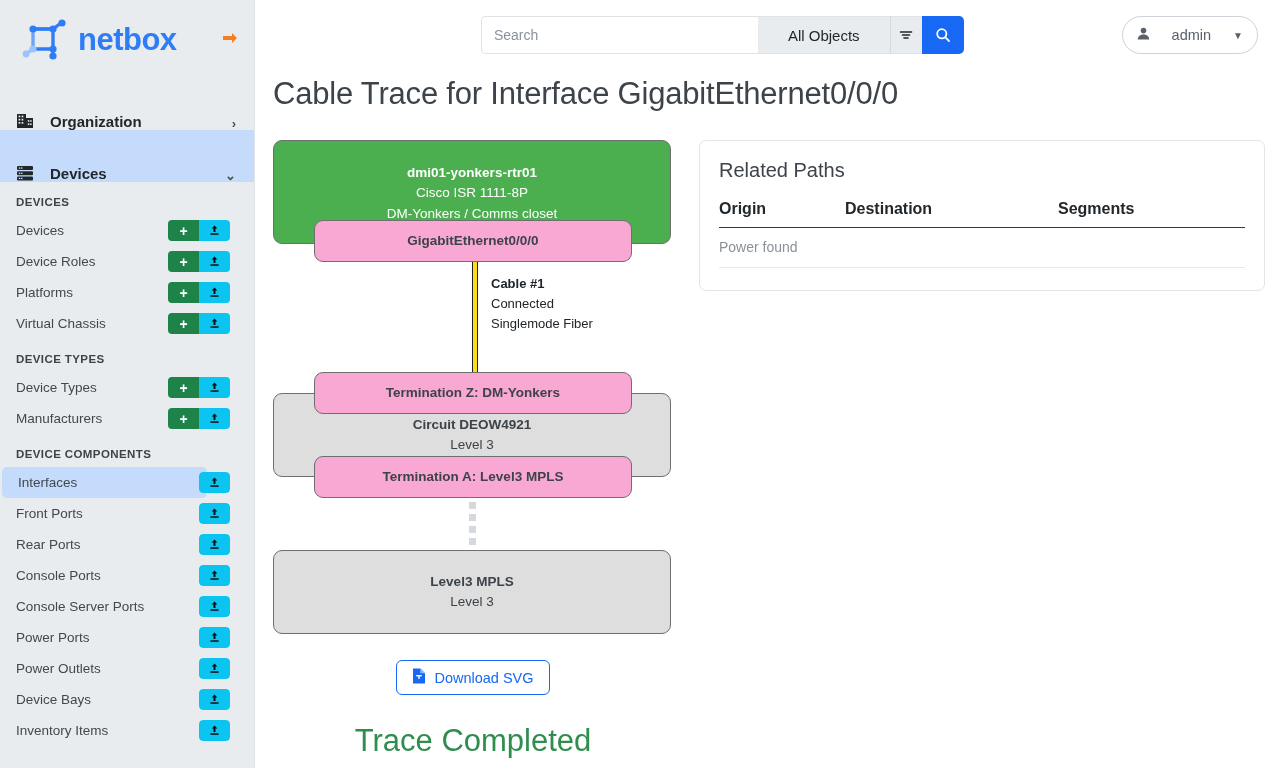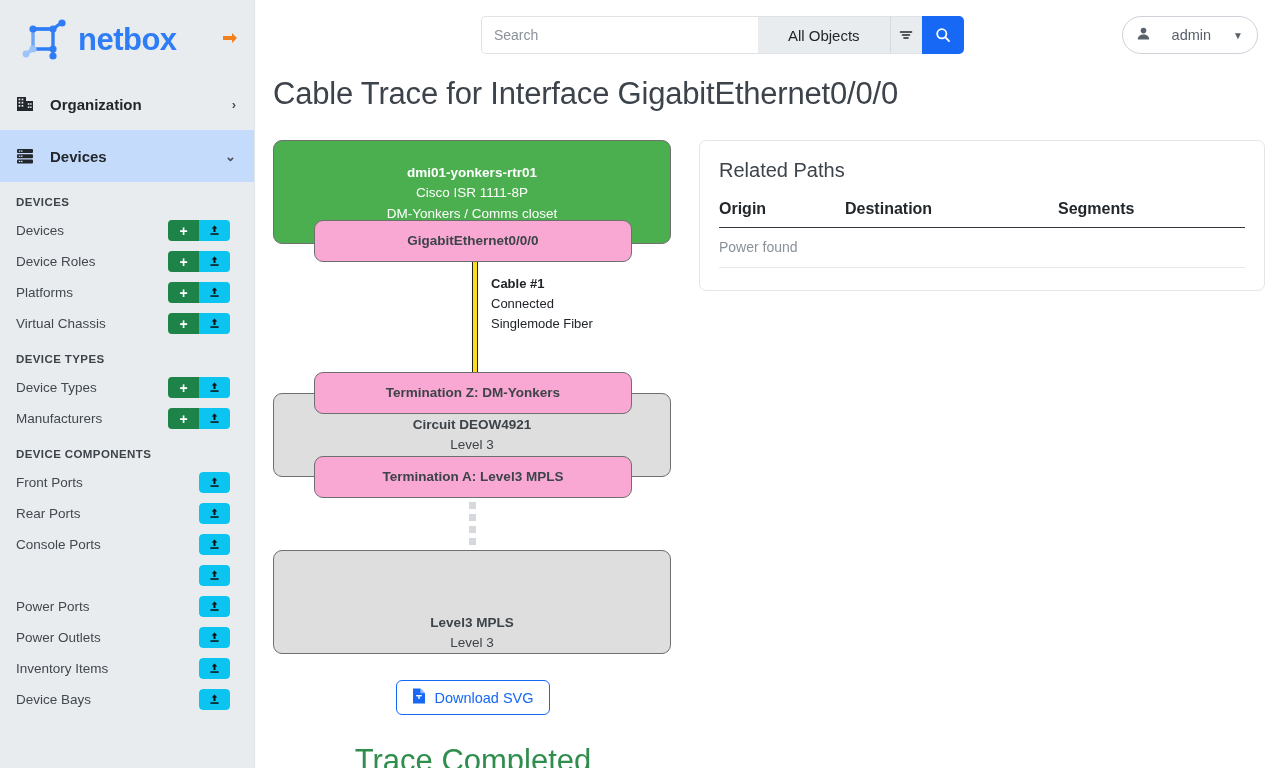--- a/index.html
+++ b/index.html
@@ -24,21 +24,21 @@
     padding: 0 16px 0 22px; gap: 10px;
   }
   .brand-logo { width: 48px; height: 42px; flex: 0 0 48px; }
   .brand-word {
     font-size: 31px; font-weight: 700; color: #2f7df6;
     letter-spacing: -0.5px; line-height: 1; margin-left: -2px;
   }
   .pin-icon { margin-left: auto; color: #f3801f; font-size: 15px; line-height: 1; }
 
   .nav-group {
-    height: 52px; display: flex; align-items: center;
+    height: 52px; display: flex; align-items: flex-end;
     padding: 0 18px 0 14px; gap: 14px; cursor: pointer;
     font-size: 15px; font-weight: 700; color: #22272b;
   }
   .nav-group.active { background: #c5dbfc; }
   .nav-group .gicon { width: 22px; flex: 0 0 22px; display: flex; justify-content: center; }
   .nav-group .chev { margin-left: auto; color: #4a5158; font-size: 13px; line-height: 1; }
 
   .sec-title {
     font-size: 11.5px; font-weight: 700; color: #3c4349;
     letter-spacing: 0.4px; padding: 14px 0 7px 16px;
@@ -132,22 +132,22 @@
   .iface-node { margin-top: -24px; }
   .circuit-node {
     background: #dedede; color: #3c4349;
     width: 398px; height: 84px;
     margin-top: -21px; margin-bottom: -21px;
     display: flex; flex-direction: column; align-items: center; justify-content: center;
     position: relative; z-index: 1;
   }
   .provider-node {
     background: #dedede; color: #3c4349;
-    width: 398px; height: 104px;
-    display: flex; flex-direction: column; align-items: center; justify-content: flex-end;
+    width: 398px; height: 84px;
+    display: flex; flex-direction: column; align-items: center; justify-content: center;
   }
 
   
   .cable-seg { height: 110px; position: relative; }
   .cable-line {
     position: absolute; left: 199px; top: 0; width: 6px; height: 110px;
     background: #ffdd1c; border-left: 1px solid #222; border-right: 1px solid #222;
   }
   .cable-label {
     position: absolute; left: 218px; top: 12px;
@@ -353,20 +353,33 @@
             <svg width="11" height="11" viewBox="0 0 11 11" fill="#0b1013">
               <path d="M5.5 0.4 L8.3 3.6 H6.5 V7 H4.5 V3.6 H2.7 Z"></path>
               <rect x="1.4" y="8.3" width="8.2" height="1.5"></rect>
             </svg>
           </div>
       </div>
     </div>
 
     <div class="sec-title">DEVICE COMPONENTS</div>
     <div class="sub-row">
+      <div class="sub-item selected">
+          <span class="lbl">Interfaces</span>
+        </div>
+      <div class="btns">
+        <div class="minibtn imp solo">
+            <svg width="11" height="11" viewBox="0 0 11 11" fill="#0b1013">
+              <path d="M5.5 0.4 L8.3 3.6 H6.5 V7 H4.5 V3.6 H2.7 Z"></path>
+              <rect x="1.4" y="8.3" width="8.2" height="1.5"></rect>
+            </svg>
+          </div>
+      </div>
+    </div>
+    <div class="sub-row">
       <div class="sub-item">
           <span class="lbl">Front Ports</span>
         </div>
       <div class="btns">
         <div class="minibtn imp solo">
             <svg width="11" height="11" viewBox="0 0 11 11" fill="#0b1013">
               <path d="M5.5 0.4 L8.3 3.6 H6.5 V7 H4.5 V3.6 H2.7 Z"></path>
               <rect x="1.4" y="8.3" width="8.2" height="1.5"></rect>
             </svg>
           </div>
@@ -392,20 +405,23 @@
       <div class="btns">
         <div class="minibtn imp solo">
             <svg width="11" height="11" viewBox="0 0 11 11" fill="#0b1013">
               <path d="M5.5 0.4 L8.3 3.6 H6.5 V7 H4.5 V3.6 H2.7 Z"></path>
               <rect x="1.4" y="8.3" width="8.2" height="1.5"></rect>
             </svg>
           </div>
       </div>
     </div>
     <div class="sub-row">
+      <div class="sub-item">
+          <span class="lbl">Console Server Ports</span>
+        </div>
       <div class="btns">
         <div class="minibtn imp solo">
             <svg width="11" height="11" viewBox="0 0 11 11" fill="#0b1013">
               <path d="M5.5 0.4 L8.3 3.6 H6.5 V7 H4.5 V3.6 H2.7 Z"></path>
               <rect x="1.4" y="8.3" width="8.2" height="1.5"></rect>
             </svg>
           </div>
       </div>
     </div>
     <div class="sub-row">
@@ -429,34 +445,34 @@
         <div class="minibtn imp solo">
             <svg width="11" height="11" viewBox="0 0 11 11" fill="#0b1013">
               <path d="M5.5 0.4 L8.3 3.6 H6.5 V7 H4.5 V3.6 H2.7 Z"></path>
               <rect x="1.4" y="8.3" width="8.2" height="1.5"></rect>
             </svg>
           </div>
       </div>
     </div>
     <div class="sub-row">
       <div class="sub-item">
+          <span class="lbl">Device Bays</span>
+        </div>
+      <div class="btns">
+        <div class="minibtn imp solo">
+            <svg width="11" height="11" viewBox="0 0 11 11" fill="#0b1013">
+              <path d="M5.5 0.4 L8.3 3.6 H6.5 V7 H4.5 V3.6 H2.7 Z"></path>
+              <rect x="1.4" y="8.3" width="8.2" height="1.5"></rect>
+            </svg>
+          </div>
+      </div>
+    </div>
+    <div class="sub-row">
+      <div class="sub-item">
           <span class="lbl">Inventory Items</span>
-        </div>
-      <div class="btns">
-        <div class="minibtn imp solo">
-            <svg width="11" height="11" viewBox="0 0 11 11" fill="#0b1013">
-              <path d="M5.5 0.4 L8.3 3.6 H6.5 V7 H4.5 V3.6 H2.7 Z"></path>
-              <rect x="1.4" y="8.3" width="8.2" height="1.5"></rect>
-            </svg>
-          </div>
-      </div>
-    </div>
-    <div class="sub-row">
-      <div class="sub-item">
-          <span class="lbl">Device Bays</span>
         </div>
       <div class="btns">
         <div class="minibtn imp solo">
             <svg width="11" height="11" viewBox="0 0 11 11" fill="#0b1013">
               <path d="M5.5 0.4 L8.3 3.6 H6.5 V7 H4.5 V3.6 H2.7 Z"></path>
               <rect x="1.4" y="8.3" width="8.2" height="1.5"></rect>
             </svg>
           </div>
       </div>
     </div>

